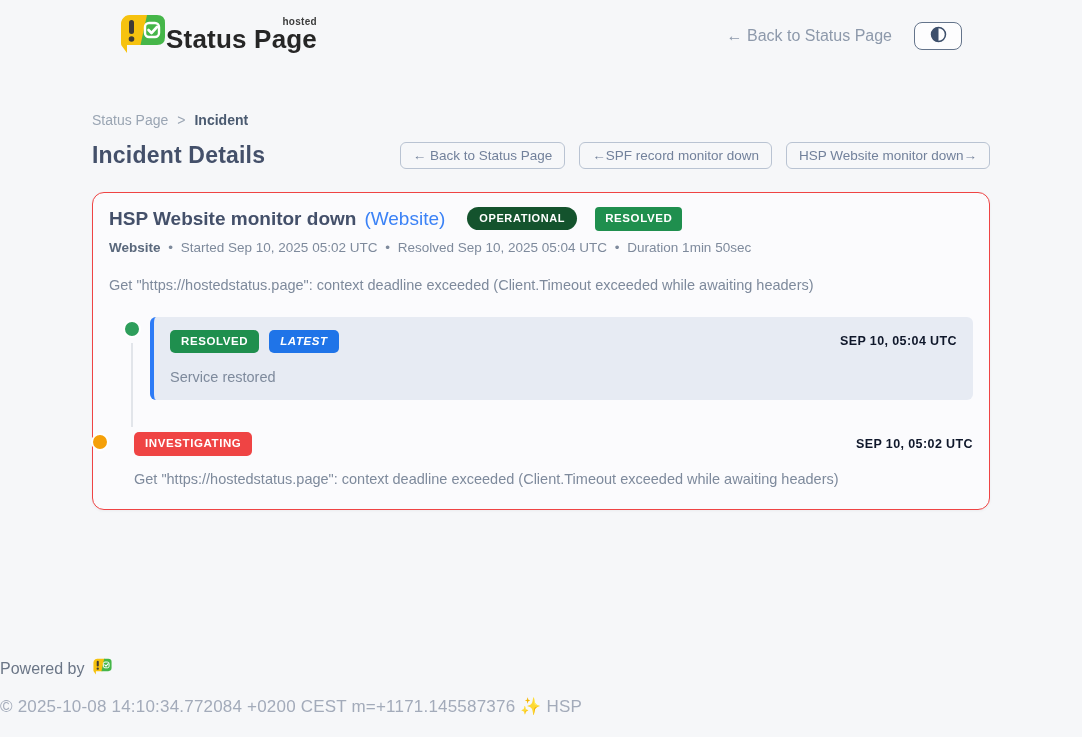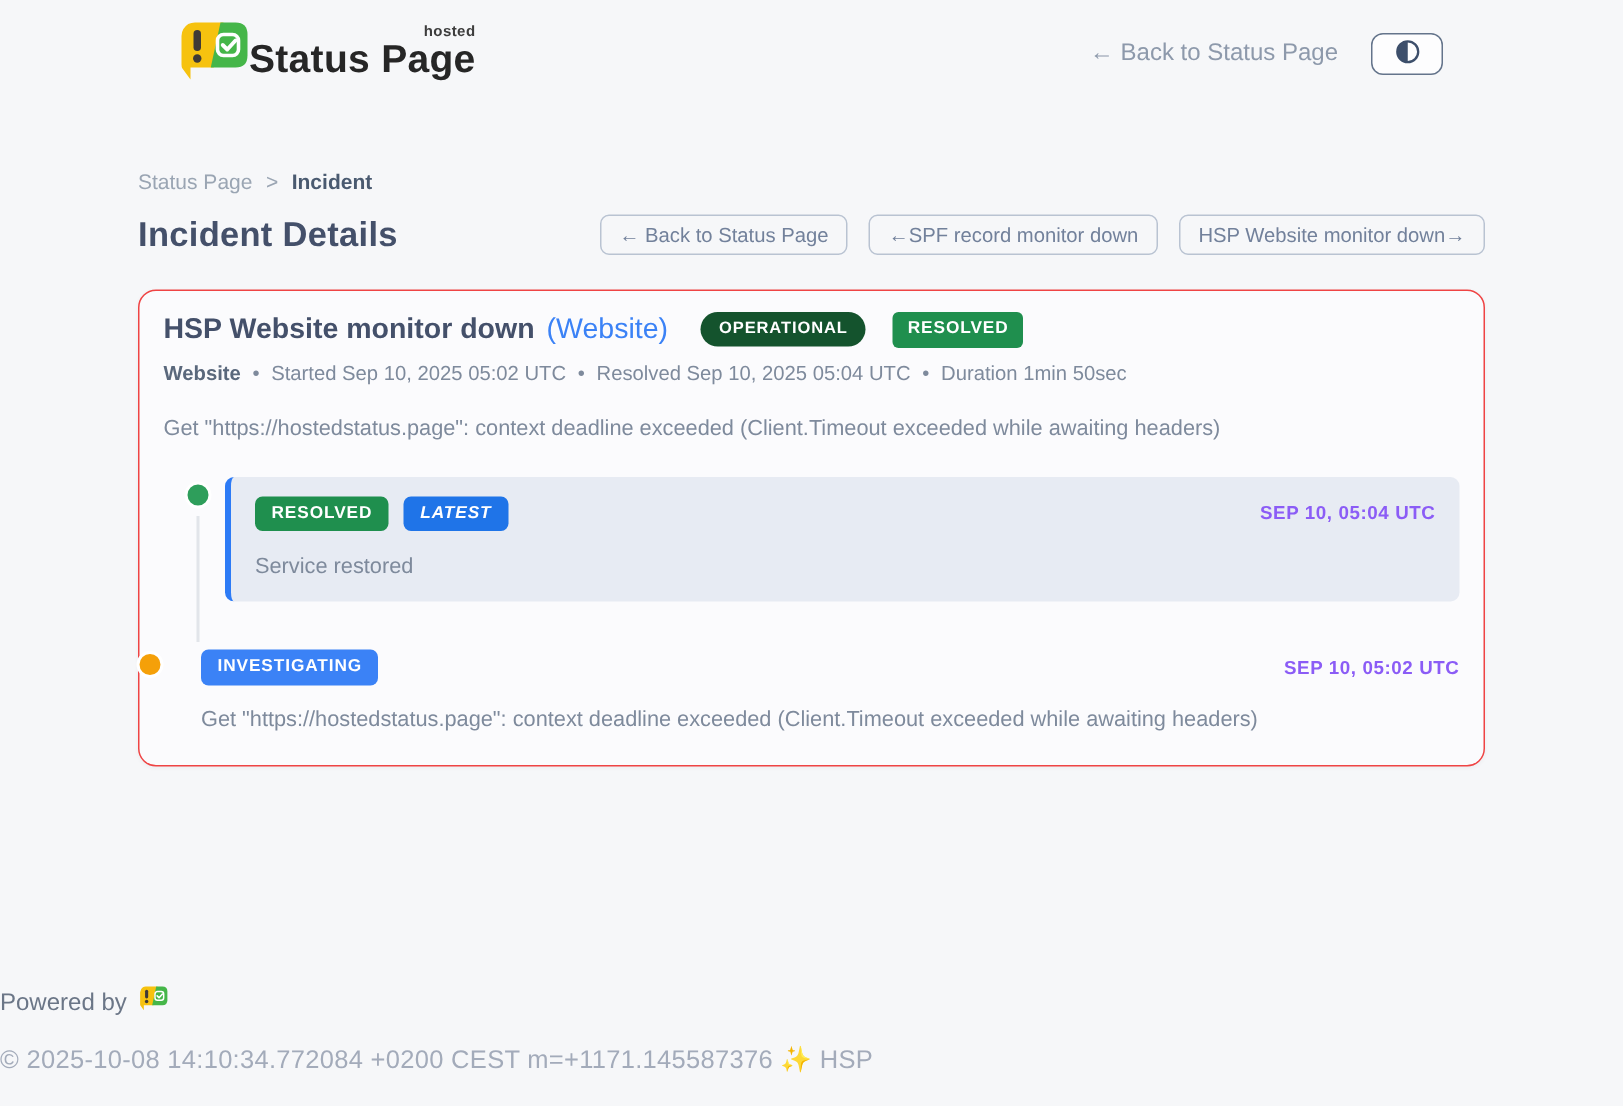--- a/index.html
+++ b/index.html
@@ -71,21 +71,21 @@
     border-radius: 50%; border: 2px solid #ffffff;
   }
   .t-entry-box {
     background: #e7ebf3; border-left: 4px solid #2d7bf6; border-radius: 6px;
     padding: 13px 16px 15px 16px;
   }
   .t-entry-plain { padding: 2px 0 0 0; margin-top: 30px; margin-left: -16px; }
   .t-head { display: flex; align-items: center; justify-content: space-between; }
   .t-badges { display: flex; gap: 10px; }
   .t-badge { border-radius: 5px; padding: 6px 11px; font-size: 11.5px; }
-  .t-time { font-size: 12.5px; font-weight: bold; color: #8b5cf6; letter-spacing: 0.4px; }
+  .t-time { font-size: 12.5px; font-weight: bold; color: #0f172a; letter-spacing: 0.4px; }
   .t-message { margin-top: 16px; font-size: 14.5px; color: #7e8a9c; }
   .t-entry-plain .t-message { margin-top: 15px; }
 
   
   .footer { position: absolute; left: 0; right: 0; bottom: 0; text-align: left; padding-bottom: 20px; }
   .powered { display: inline-flex; align-items: center; gap: 8px; font-size: 16px; color: #6b7687; }
   .copyright { margin-top: 16px; font-size: 17px; color: #a3abba; letter-spacing: 0.2px; }
   .sparkle { color: #f5c518; }
 </style>
 </head>
@@ -171,21 +171,21 @@
             <span class="t-time">SEP 10, 05:04 UTC</span>
           </div>
           <div class="t-message">Service restored</div>
         </div>
       </div>
 
       <div class="t-entry t-entry-plain">
         <span class="t-dot" style="left: -43px; background-color: rgb(245, 160, 9);"></span>
         <div class="t-head">
           <div class="t-badges">
-            <span class="badge t-badge" style="background-color: #3b82f6;">INVESTIGATING</span>
+            <span class="badge t-badge" style="background-color: #ef4444;">INVESTIGATING</span>
           </div>
           <span class="t-time">SEP 10, 05:02 UTC</span>
         </div>
         <div class="t-message">Get "https://hostedstatus.page": context deadline exceeded (Client.Timeout exceeded while awaiting headers)</div>
       </div>
     </div>
   </div>
 </div>
 
 <div class="footer">

